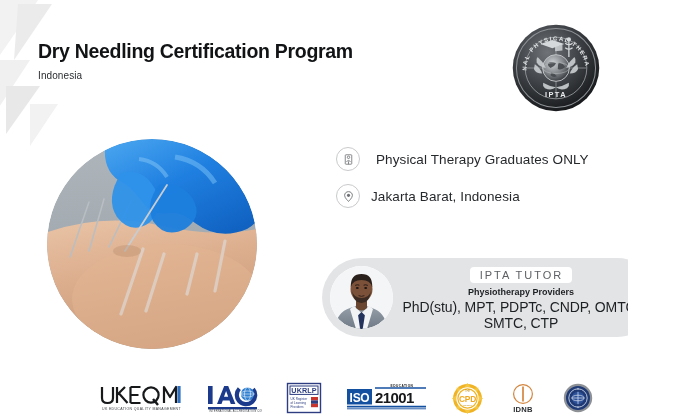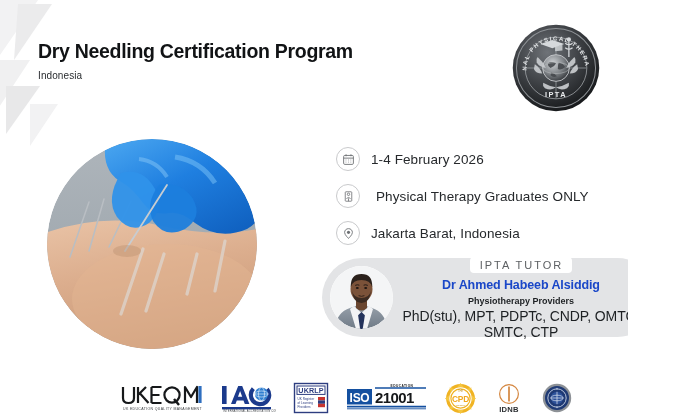--- a/index.html
+++ b/index.html
@@ -89,21 +89,21 @@
     margin-top: 4px; font-size: 9px; font-weight: bold; color: #1d2023;
   }
   .tutor-creds {
     margin-top: 2px; font-size: 14px; color: #1d2023; letter-spacing: -0.1px;
   }
 
   
   .accred-bar {
     position: absolute; left: 0; bottom: 6px; width: 690px;
     display: flex; align-items: center; justify-content: center;
-    gap: 17px;
+    gap: 24px;
   }
   .accred-item { display: flex; align-items: center; }
 </style>
 </head>
 <body>
 
 <div class="poster">
 
   <svg class="bg-deco" viewBox="0 0 110 150">
     <path d="M -10 -10 L 45 -10 L 0 55 Z" fill="#f2f2f3"></path>
@@ -226,39 +226,20 @@
 
         <line x1="120" y1="46" x2="78" y2="112" stroke="#c7ccd1" stroke-width="1.8" stroke-linecap="round"></line>
 
         <ellipse cx="80" cy="112" rx="14" ry="6" fill="#b98f6d" opacity="0.4"></ellipse>
       </g>
     </svg>
   </div>
 
   <div class="info-list">
 
-    <div class="info-row">
-      <span class="info-icon">
-        <svg width="13" height="13" viewBox="0 0 16 16" fill="none" stroke="#6c6f73" stroke-width="1.1">
-          <rect x="2" y="3" width="12" height="11" rx="1.4"></rect>
-          <line x1="2" y1="6.3" x2="14" y2="6.3"></line>
-          <line x1="5" y1="1.6" x2="5" y2="4"></line>
-          <line x1="11" y1="1.6" x2="11" y2="4"></line>
-          <g stroke-width="0.85">
-            <line x1="4.4" y1="8.6" x2="5.4" y2="8.6"></line>
-            <line x1="7.4" y1="8.6" x2="8.4" y2="8.6"></line>
-            <line x1="10.4" y1="8.6" x2="11.4" y2="8.6"></line>
-            <line x1="4.4" y1="11.2" x2="5.4" y2="11.2"></line>
-            <line x1="7.4" y1="11.2" x2="8.4" y2="11.2"></line>
-            <line x1="10.4" y1="11.2" x2="11.4" y2="11.2"></line>
-          </g>
-        </svg>
-      </span>
-      <span class="info-text">1-4 February 2026</span>
-    </div>
 
     <div class="info-row indent">
       <span class="info-icon">
         <svg width="13" height="13" viewBox="0 0 16 16" fill="none" stroke="#6c6f73" stroke-width="1">
           <rect x="4" y="2.2" width="8" height="11.6" rx="0.8"></rect>
           <circle cx="8" cy="5.3" r="1.5"></circle>
           <path d="M 5.4 10.6 q 2.6 -3 5.2 0"></path>
           <line x1="8" y1="10.2" x2="8" y2="13.8"></line>
         </svg>
       </span>
@@ -311,21 +292,20 @@
 
           <path d="M 25.2 19.4 q 2.1 -1.1 4.2 -0.2" stroke="#241a16" stroke-width="1" fill="none"></path>
           <path d="M 33.6 19.2 q 2.1 -0.9 4.2 0.2" stroke="#241a16" stroke-width="1" fill="none"></path>
 
           <path d="M 28.6 29.6 q 2.9 1.5 5.8 0" stroke="#2a1d17" stroke-width="0.9" fill="none"></path>
         </g>
       </svg>
     </div>
     <div class="tutor-body">
       <div class="tutor-badge">IPTA TUTOR</div>
-      <div class="tutor-name">Dr Ahmed Habeeb Alsiddig</div>
       <div class="tutor-role">Physiotherapy Providers</div>
       <div class="tutor-creds">PhD(stu), MPT, PDPTc, CNDP, OMTC, SMTC, CTP</div>
     </div>
   </div>
 
   <div class="accred-bar">
 
     <div class="accred-item">
       <svg width="84" height="30" viewBox="0 0 84 30">
         <g fill="none" stroke="#16181a" stroke-width="2.2">

